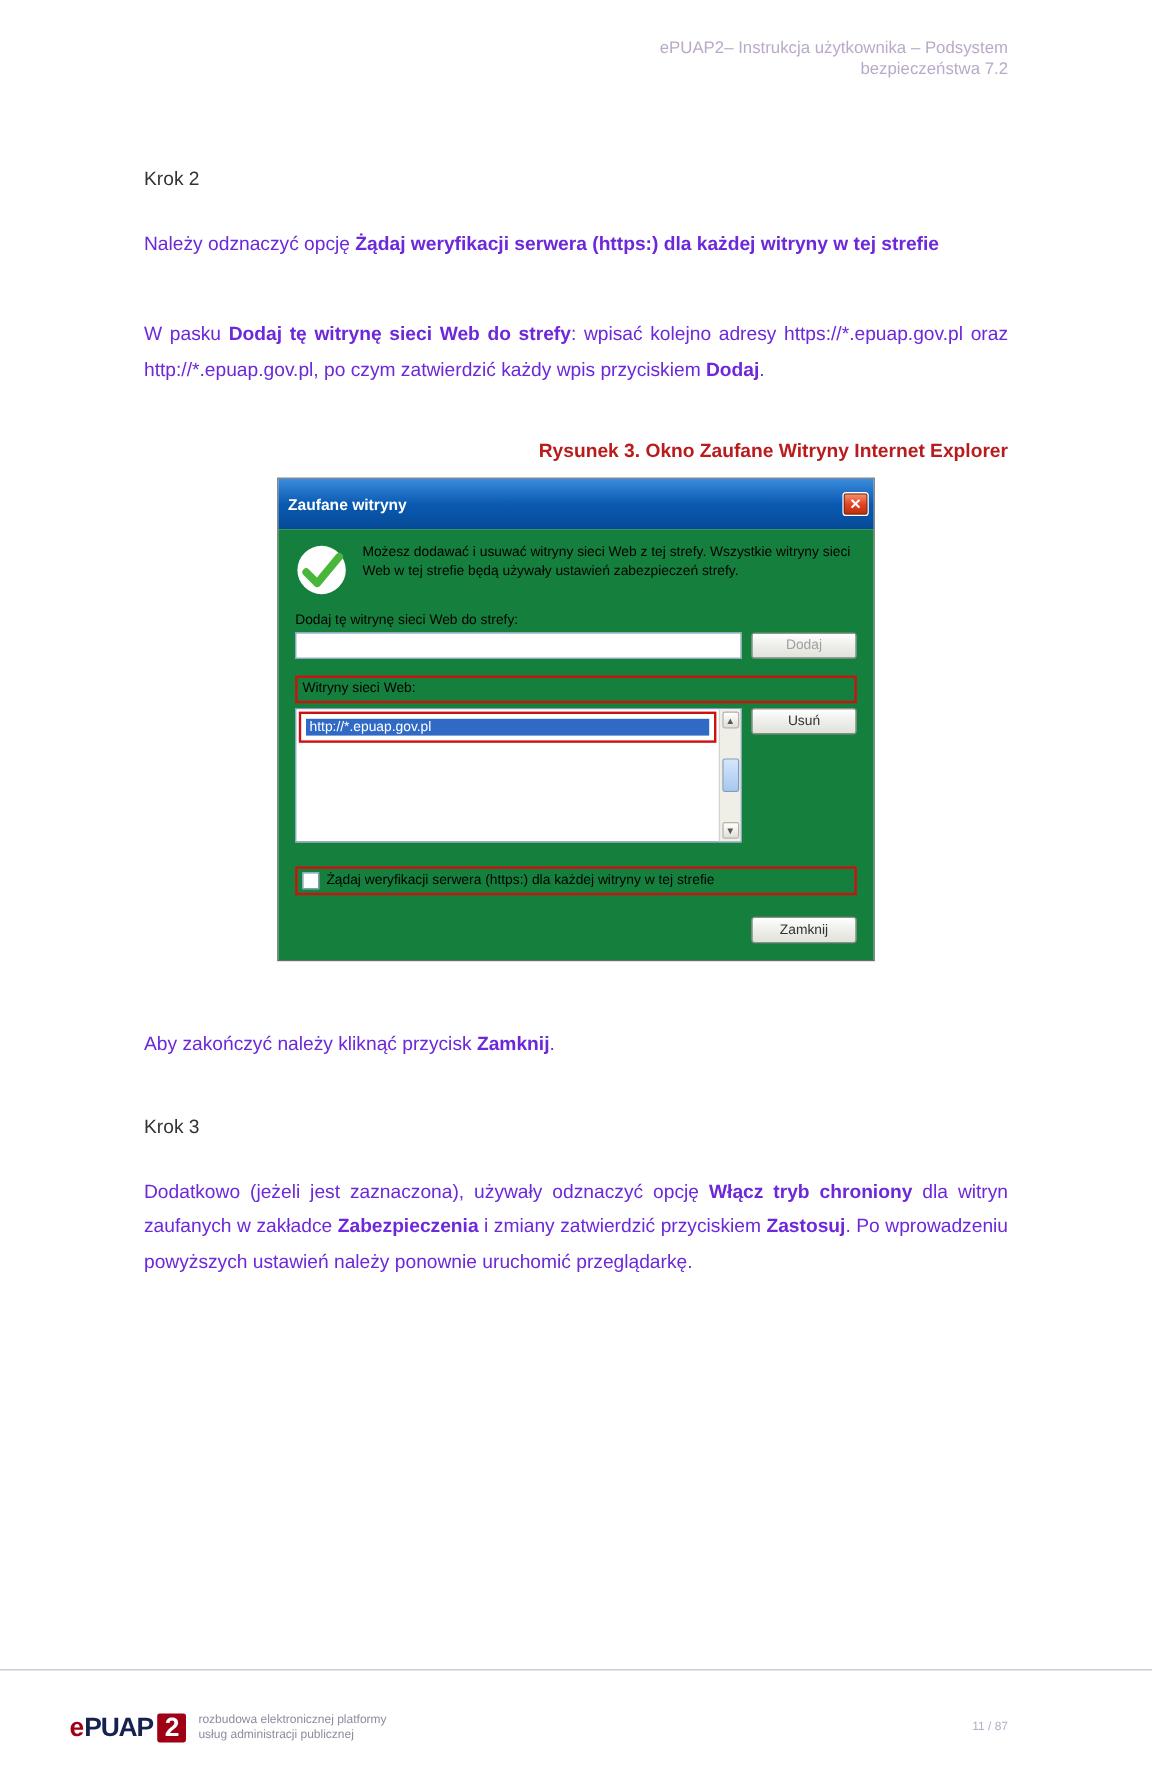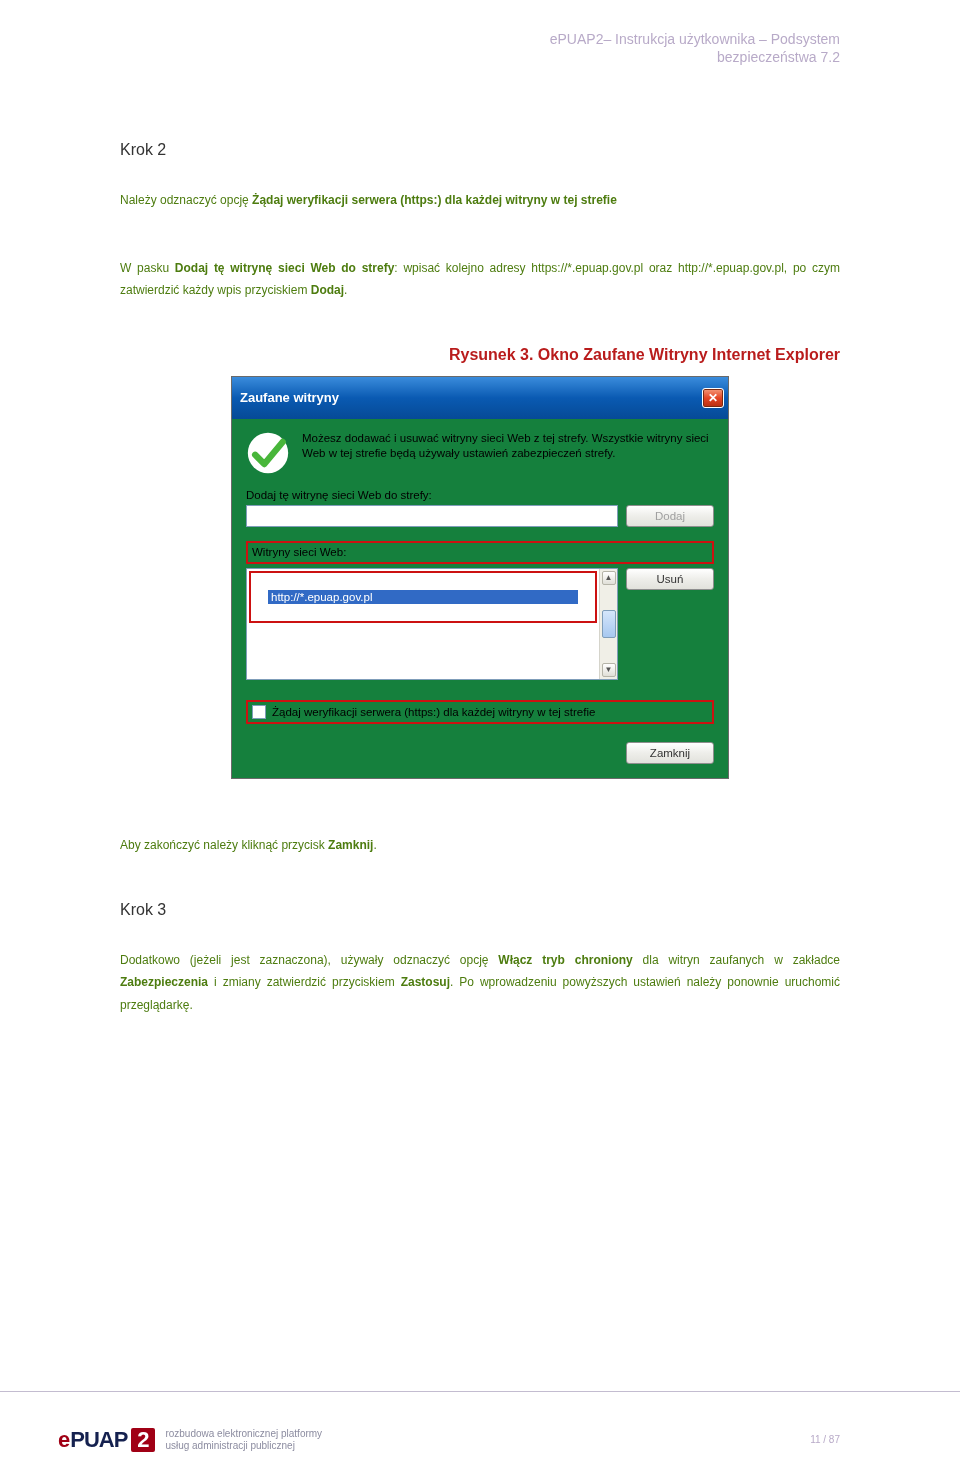--- a/index.html
+++ b/index.html
@@ -23,23 +23,23 @@
     margin-bottom: 75px;
   }
   .main-content { }
   .krok-heading {
     font-size: 16px;
     color: #333;
     margin: 0 0 30px 0;
     font-weight: normal;
   }
   .para {
-    font-size: 12px;
+    font-size: 16px;
     line-height: 1.85;
-    color: #4d7c0f;
+    color: #6d28d9;
     text-align: justify;
     margin: 0 0 45px 0;
   }
   .fig-caption {
     font-size: 16px;
     font-weight: bold;
     text-align: right;
     color: #b91c1c;
     margin: 0 0 12px 0;
   }
@@ -313,21 +313,21 @@
           </div>
 
           <div class="red-box">
             <div class="field-label" style="margin:0">Witryny sieci Web:</div>
           </div>
 
           <div class="listbox-row">
             <div class="listbox-col">
               <div class="listbox">
                 <div class="list-area">
-                  <div class="red-box" style="margin:0; padding:17px;">
+                  <div class="red-box" style="margin:0; padding:4px;">
                     <div class="list-item-sel">http://*.epuap.gov.pl</div>
                   </div>
                 </div>
                 <div class="vscroll">
                   <span class="arrow">▲</span>
                   <span class="thumb"></span>
                   <span class="arrow">▼</span>
                 </div>
               </div>
             </div>

